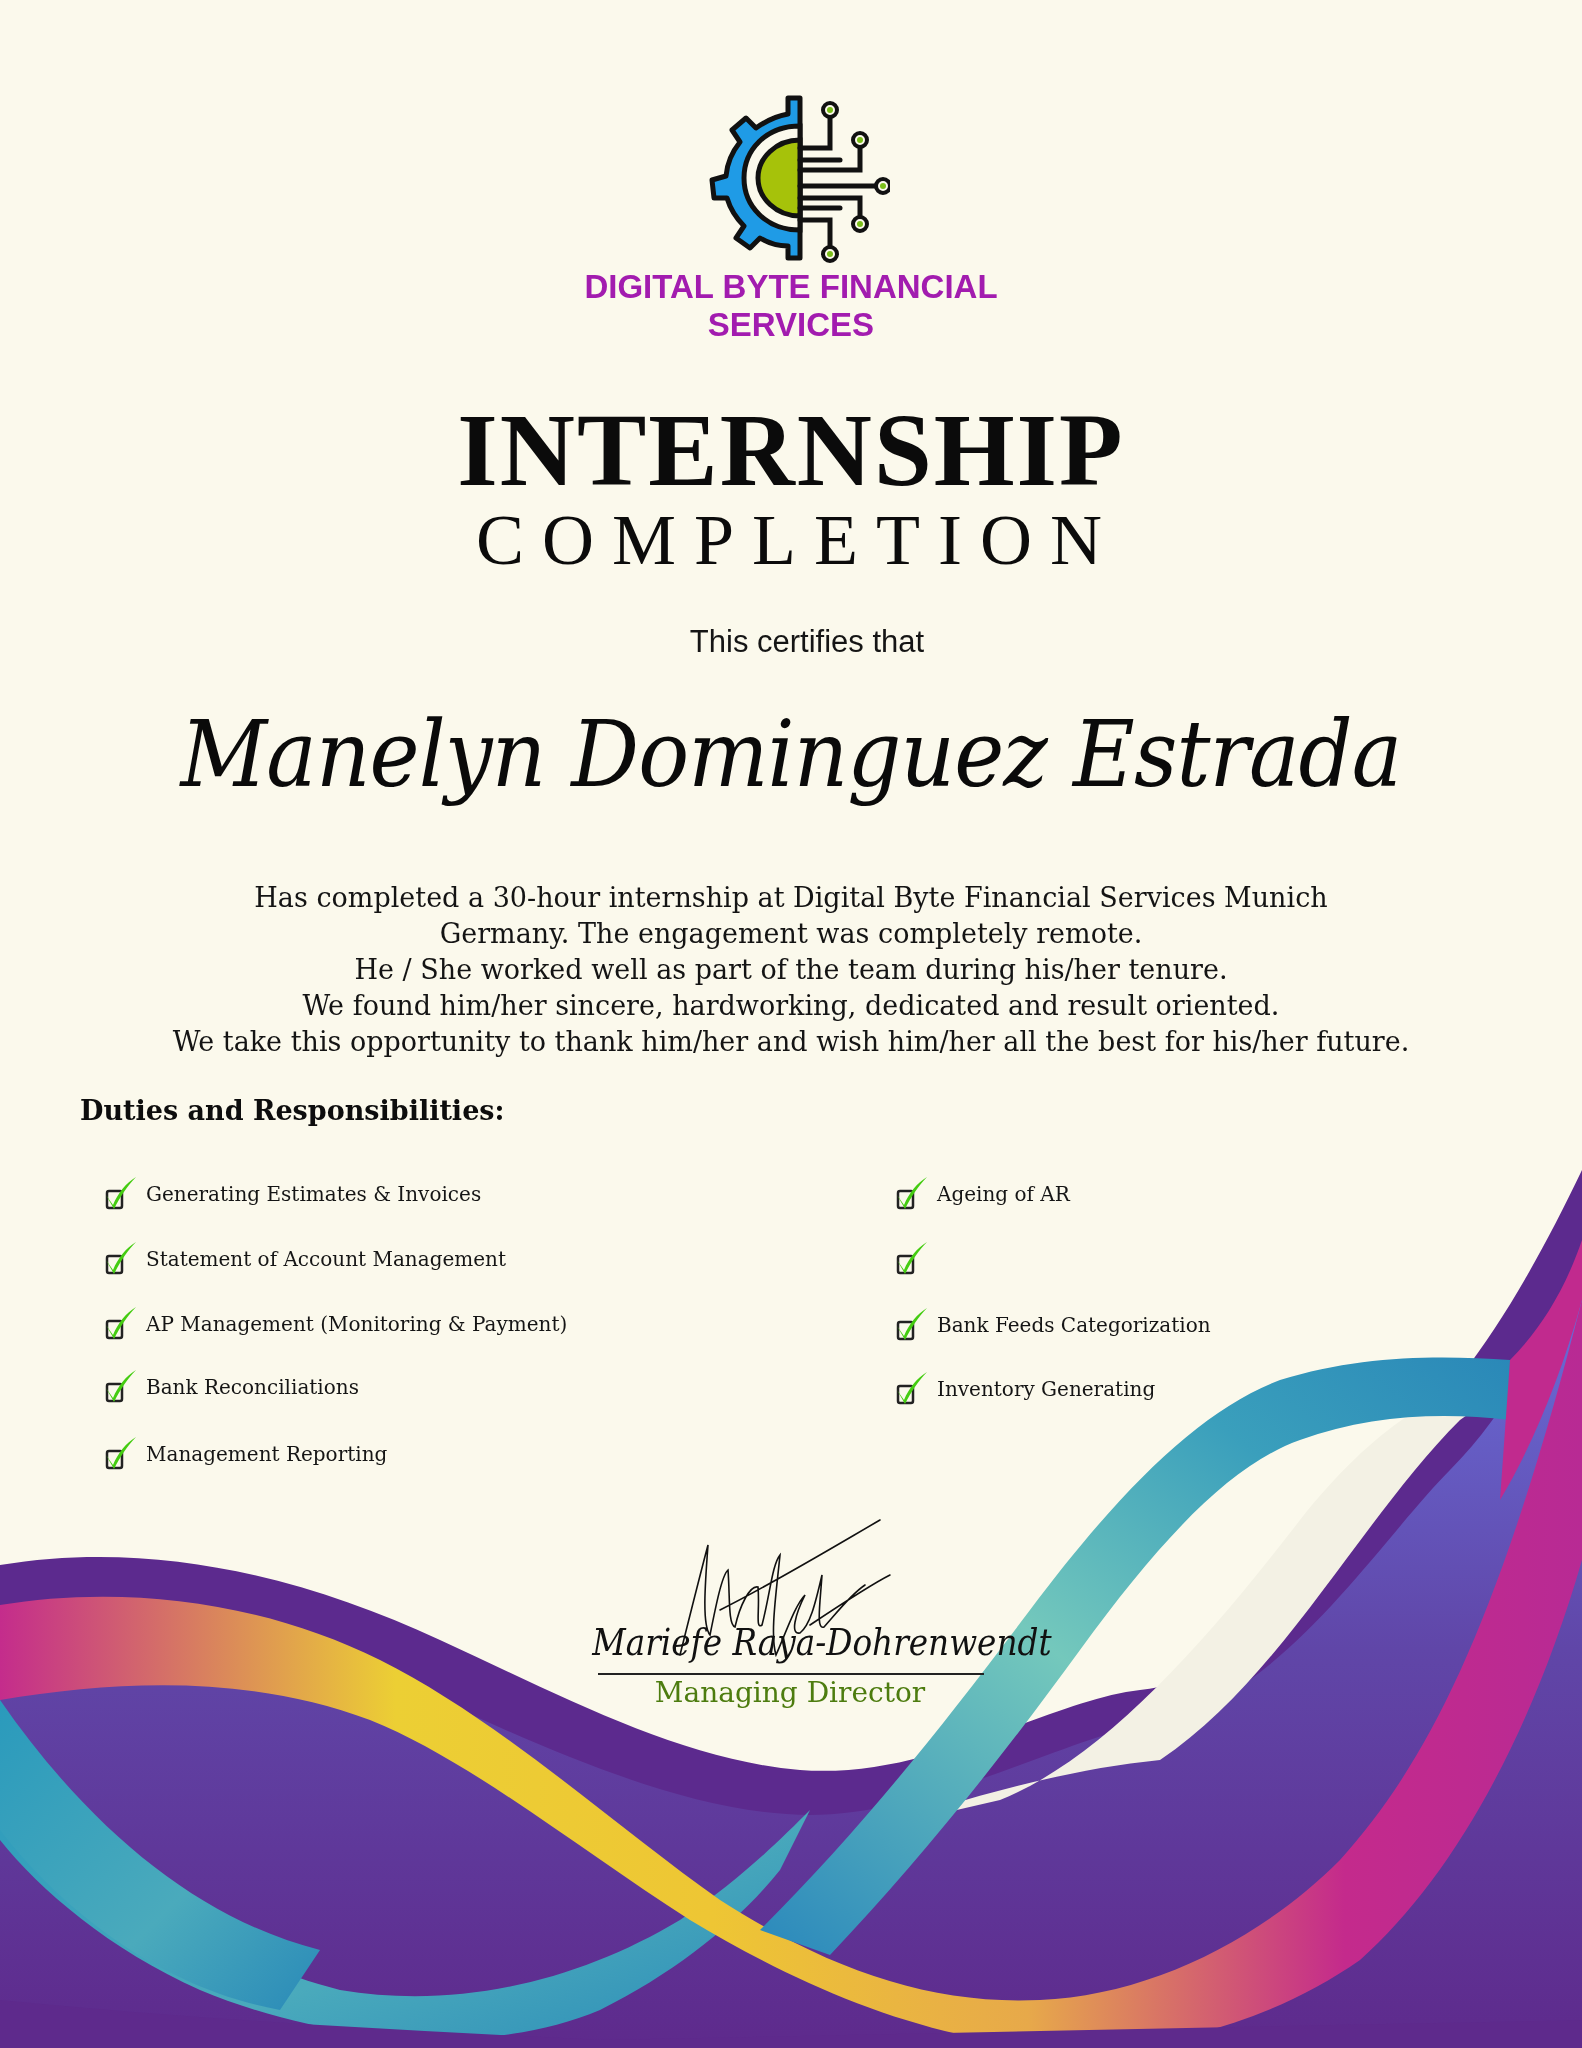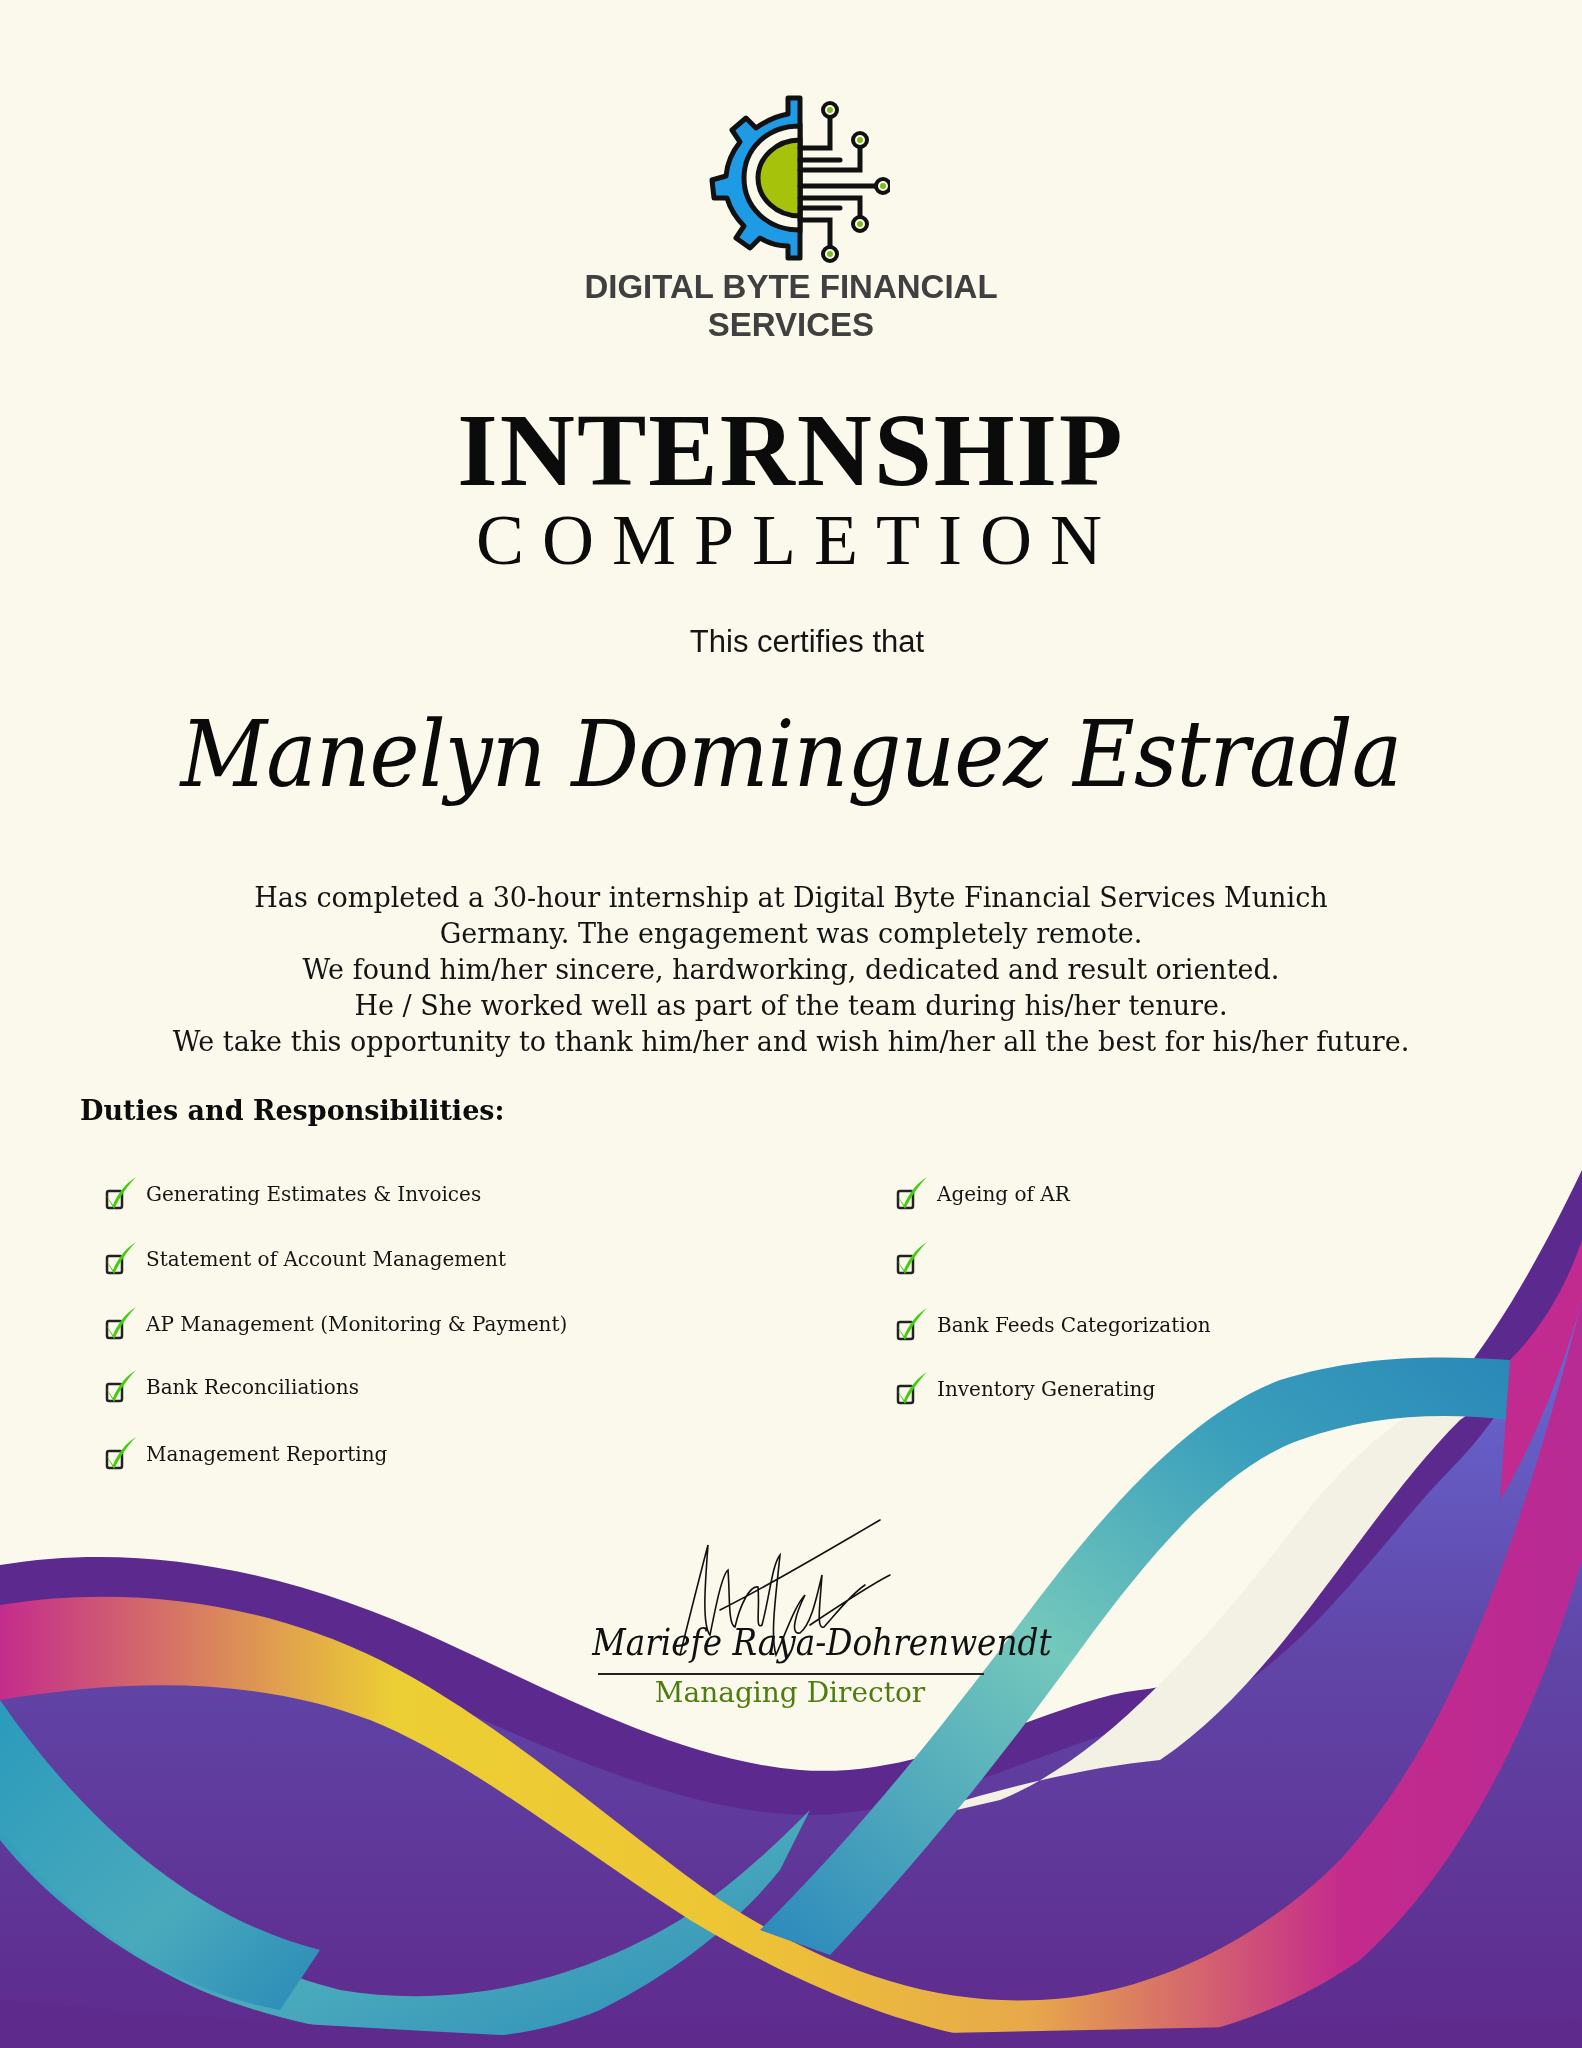--- a/index.html
+++ b/index.html
@@ -1,21 +1,21 @@
 <!DOCTYPE html>
 <html><head>
 <meta charset="utf-8">
 <style>
   html, body { margin:0; padding:0; }
   body { width:1582px; height:2048px; position:relative; overflow:hidden; background:#fbf9ec; font-family:"DejaVu Serif", serif; color:#111; }
   .abs { position:absolute; }
   #waves { position:absolute; left:0; top:0; width:1582px; height:2048px; z-index:0; }
   .layer { position:absolute; z-index:2; }
   .logo { left:700px; top:88px; width:190px; height:180px; }
-  .company { left:0; width:1582px; text-align:center; font-family:"Liberation Sans", sans-serif; font-weight:bold; font-size:33px; color:#404040; line-height:38px; }
+  .company { left:0; width:1582px; text-align:center; font-family:"Liberation Sans", sans-serif; font-weight:bold; font-size:33px; color:#a21caf; line-height:38px; }
   .title1 { left:0; top:395px; width:1582px; text-align:center; font-family:"Liberation Serif", serif; font-weight:bold; font-size:104px; letter-spacing:2px; line-height:110px; color:#0b0b0b; }
   .title2 { left:0; top:500px; width:1582px; text-align:center; font-family:"Liberation Serif", serif; font-size:72px; letter-spacing:18px; line-height:80px; color:#0b0b0b; padding-left:14px; box-sizing:border-box; }
   .certifies { left:0; top:622px; width:1582px; text-align:center; font-family:"Liberation Sans", sans-serif; font-size:31px; line-height:40px; color:#151515;padding-left:16px; }
   .name { left:0; top:690px; width:1582px; text-align:center; font-family:"DejaVu Serif", serif; font-style:italic; font-size:92px; line-height:130px; color:#0a0a0a; letter-spacing:-1px; transform:scaleX(0.92); }
   .body-text { left:60px; top:880px; width:1462px; text-align:center; font-family:"DejaVu Serif", serif; font-size:27px; line-height:36px; color:#141414; }
   .body-text div { white-space:nowrap; }
   .duties-h { left:80px; top:1095px; font-family:"DejaVu Serif", serif; font-weight:bold; font-size:27px; color:#0d0d0d; }
   .duty { position:absolute; display:flex; align-items:center; z-index:2; }
   .duty .check { width:34px; height:38px; margin-right:8px; position:relative; }
   .duty .txt { font-family:"DejaVu Serif", serif; font-size:20px; color:#151515; white-space:nowrap; }
@@ -113,22 +113,22 @@
 
 <div class="abs layer title1">INTERNSHIP</div>
 <div class="abs layer title2">COMPLETION</div>
 
 <div class="abs layer certifies">This certifies that</div>
 <div class="abs layer name">Manelyn Dominguez Estrada</div>
 
 <div class="abs layer body-text">
   <div>Has completed a 30-hour internship at Digital Byte Financial Services Munich</div>
   <div>Germany. The engagement was completely remote.</div>
+  <div>He / She worked well as part of the team during his/her tenure.</div>
   <div>We found him/her sincere, hardworking, dedicated and result oriented.</div>
-  <div>He / She worked well as part of the team during his/her tenure.</div>
   <div>We take this opportunity to thank him/her and wish him/her all the best for his/her future.</div>
 </div>
 
 <div class="abs layer duties-h">Duties and Responsibilities:</div>
 
 <div id="duties-container">
     <div class="duty" style="left: 104px; top: 1175px;">
     <span class="check">
       <svg width="34" height="38" viewBox="0 0 34 38" xmlns="http://www.w3.org/2000/svg">
         <rect x="3" y="16" width="15" height="17" rx="2" fill="none" stroke="#222" stroke-width="2.5"></rect>

